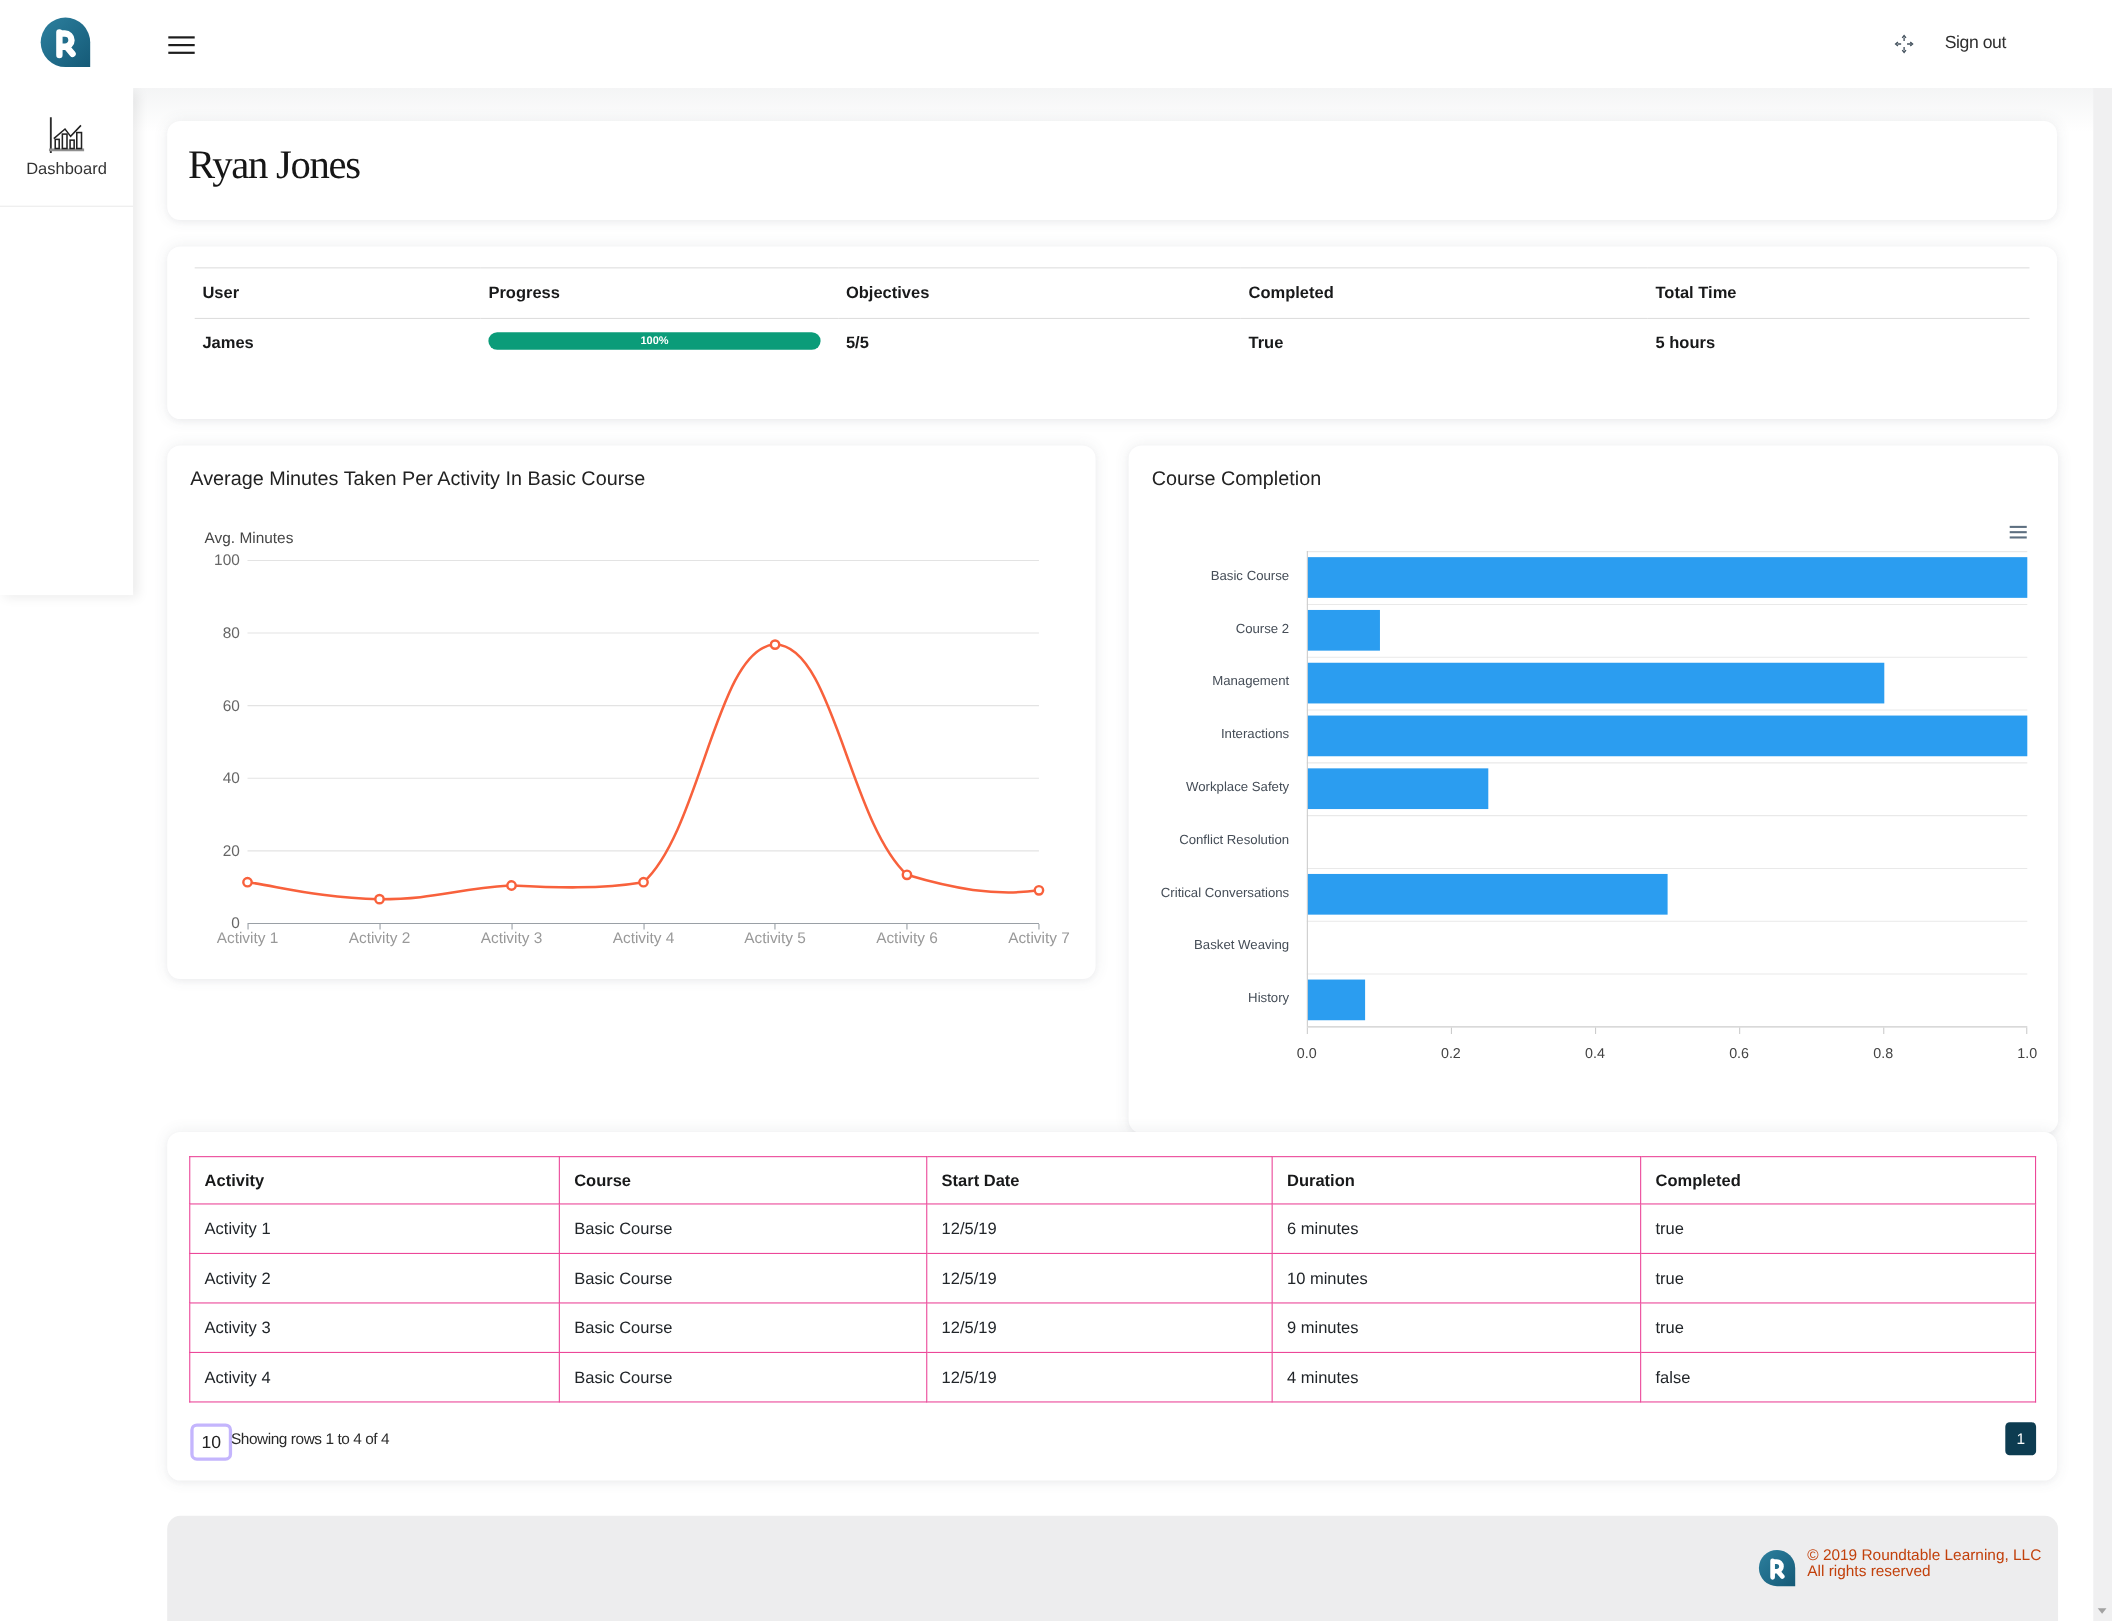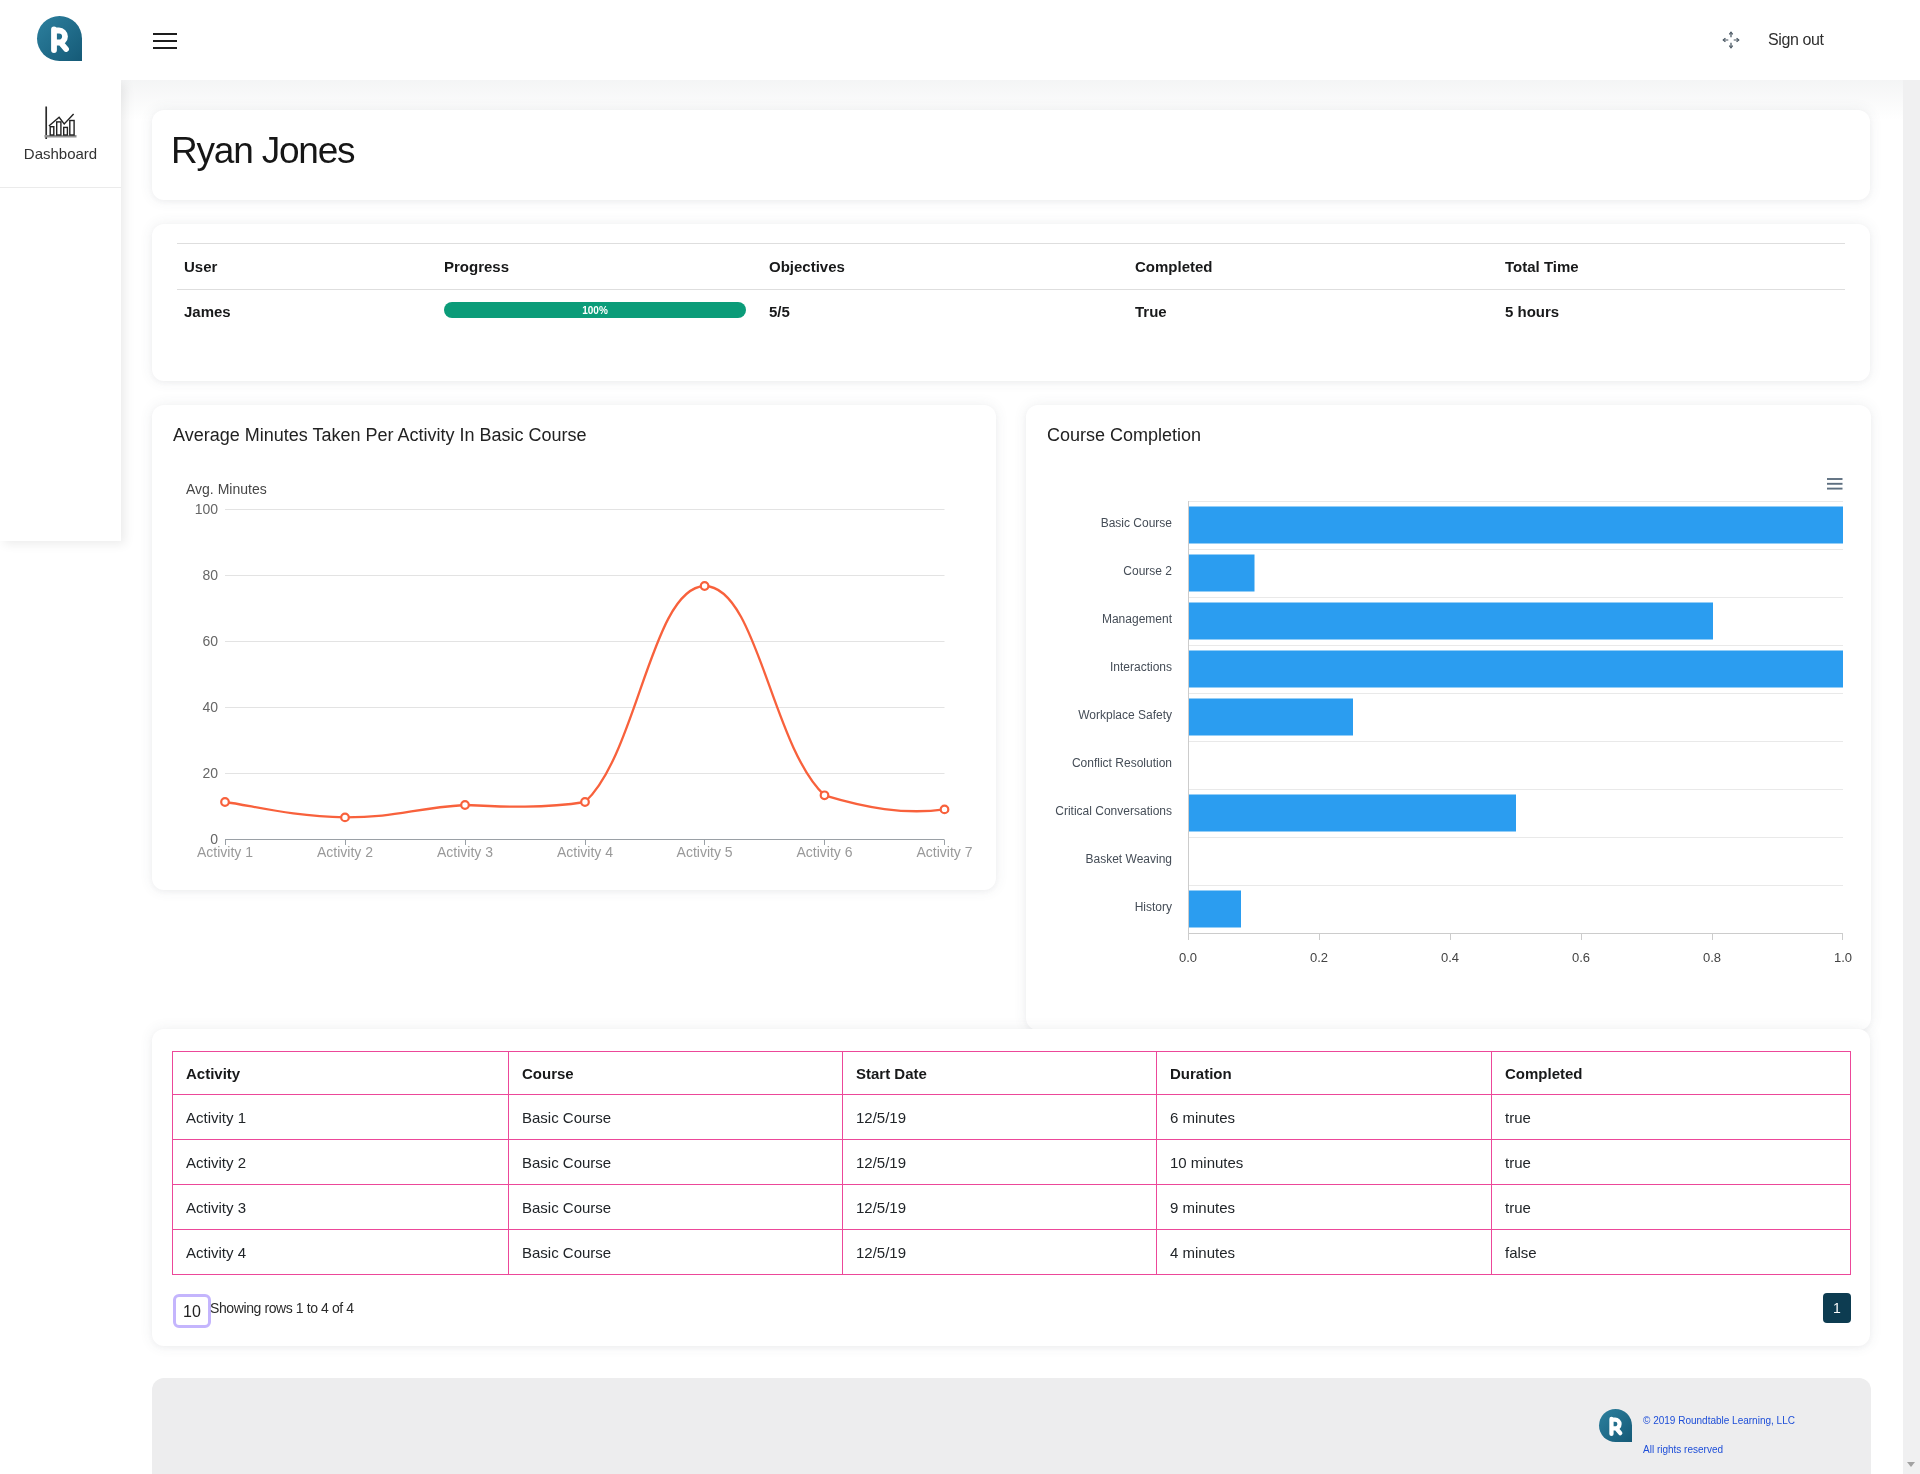--- a/index.html
+++ b/index.html
@@ -12,21 +12,21 @@
 
 #sidebar { position:absolute; left:0; top:80px; width:121px; height:461px; background:#fff; box-shadow:4px 3px 10px rgba(0,0,0,0.08); z-index:4; }
 .sideitem { text-align:center; border-bottom:1px solid #ebebeb;padding-left:36px; }
 .sidelabel { font-size:15px; color:#333; }
 
 #scrollbar { position:absolute; left:1903px; top:80px; width:17px; height:1394px; background:#f0f0f1; }
 #scrollarrow { position:absolute; left:1907px; top:1462px; width:0; height:0; border-left:4px solid transparent; border-right:4px solid transparent; border-top:5.5px solid #a2a2a2; }
 
 .card { position:absolute; background:#fff; border-radius:12px; box-shadow:0 0 14px rgba(70,80,90,0.09), 0 2px 5px rgba(70,80,90,0.04); }
 #card1 { left:152px; top:110px; width:1718px; height:90px; }
-#card1 h1 { position:absolute; left:19px; top:22px; font-size:37px; line-height:37px; font-weight:400; color:#161616; letter-spacing:-1.2px; }
+#card1 h1 { position:absolute; left:19px; top:22px; font-size:37px; line-height:37px; font-weight:400; color:#161616; letter-spacing:-1.2px;font-family:Liberation Serif, serif; }
 #card2 { left:152px; top:224px; width:1718px; height:157px; }
 #card3 { left:152px; top:405px; width:844px; height:485px; }
 #card4 { left:1026px; top:405px; width:845px; height:625px; }
 #card5 { left:152px; top:1029px; width:1718px; height:317px; }
 .cardtitle { position:absolute; left:21px; top:425px; font-size:18px; color:#222; }
 
 #utable { position:absolute; left:25px; top:19px; width:1668px; border-collapse:collapse; }
 #utable th, #utable td { text-align:left; font-size:15px; font-weight:bold; color:#18191a; padding:0 0 0 7px; }
 #utable th { height:46px; border-top:1px solid #dedede; border-bottom:1px solid #dedede; }
 #utable td { height:44px; }
@@ -269,14 +269,14 @@
   <div id="pagesize">10</div>
   <div id="showing">Showing rows 1 to 4 of 4</div>
   <div id="pagebtn">1</div>
 </div>
 
 <div id="footer">
   <div style="position:absolute; left:1447px; top:31px; width:33px; height:33px; border-radius:50% 50% 0 50%; background:linear-gradient(135deg,#2d809e 0%,#226f8d 45%,#155a77 100%);"></div>
   <svg style="position:absolute;left:1447px;top:31px" width="33" height="33" viewBox="0 0 45 45">
     <path d="M 17 13.5 L 17 34 M 17 14.5 h 5 a 6 6 0 0 1 0 12 h -5 M 23.5 26.5 l 5.5 6.5" fill="none" stroke="#ffffff" stroke-width="5.8" stroke-linecap="round" stroke-linejoin="round"></path>
   </svg>
-  <div style="position:absolute; left:1491px; top:28px; font-size:10px; color:#1d4ed8; line-height:29px; white-space:nowrap;">© 2019 Roundtable Learning, LLC<br>All rights reserved</div>
+  <div style="position:absolute; left:1491px; top:28px; font-size:14px; color:#c2410c; line-height:15px; white-space:nowrap;">© 2019 Roundtable Learning, LLC<br>All rights reserved</div>
 </div>
 
 </body></html>

